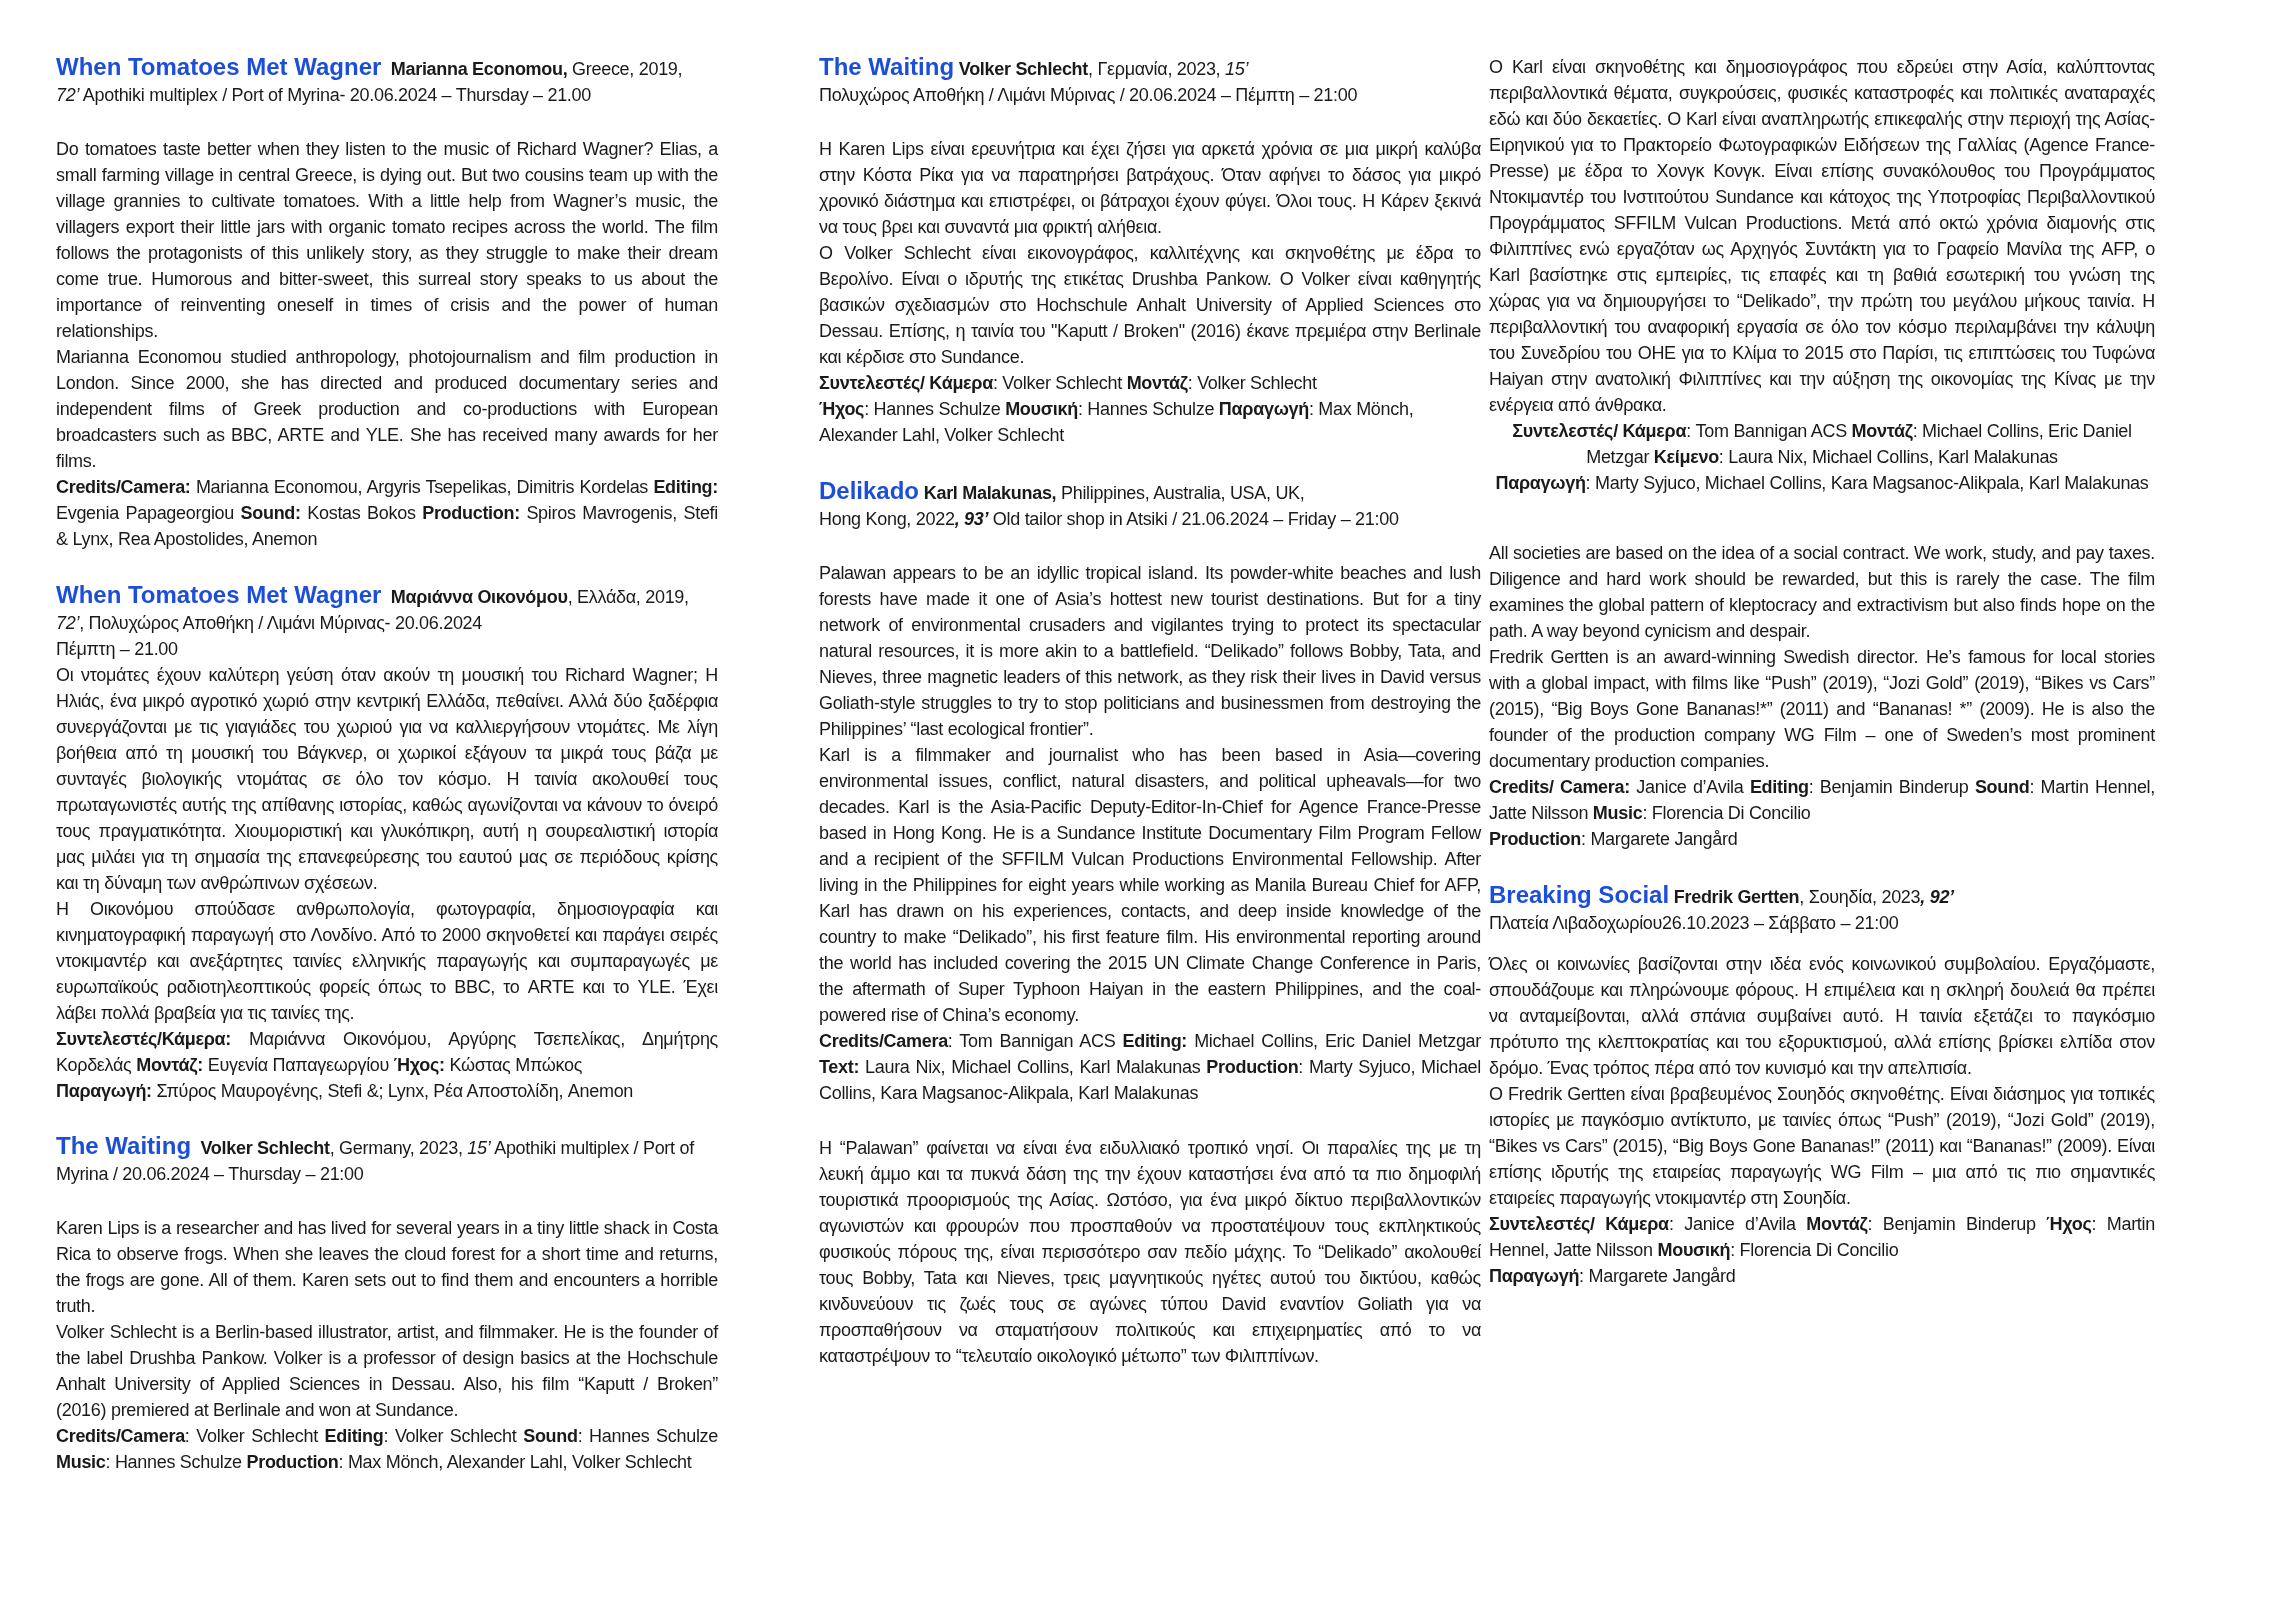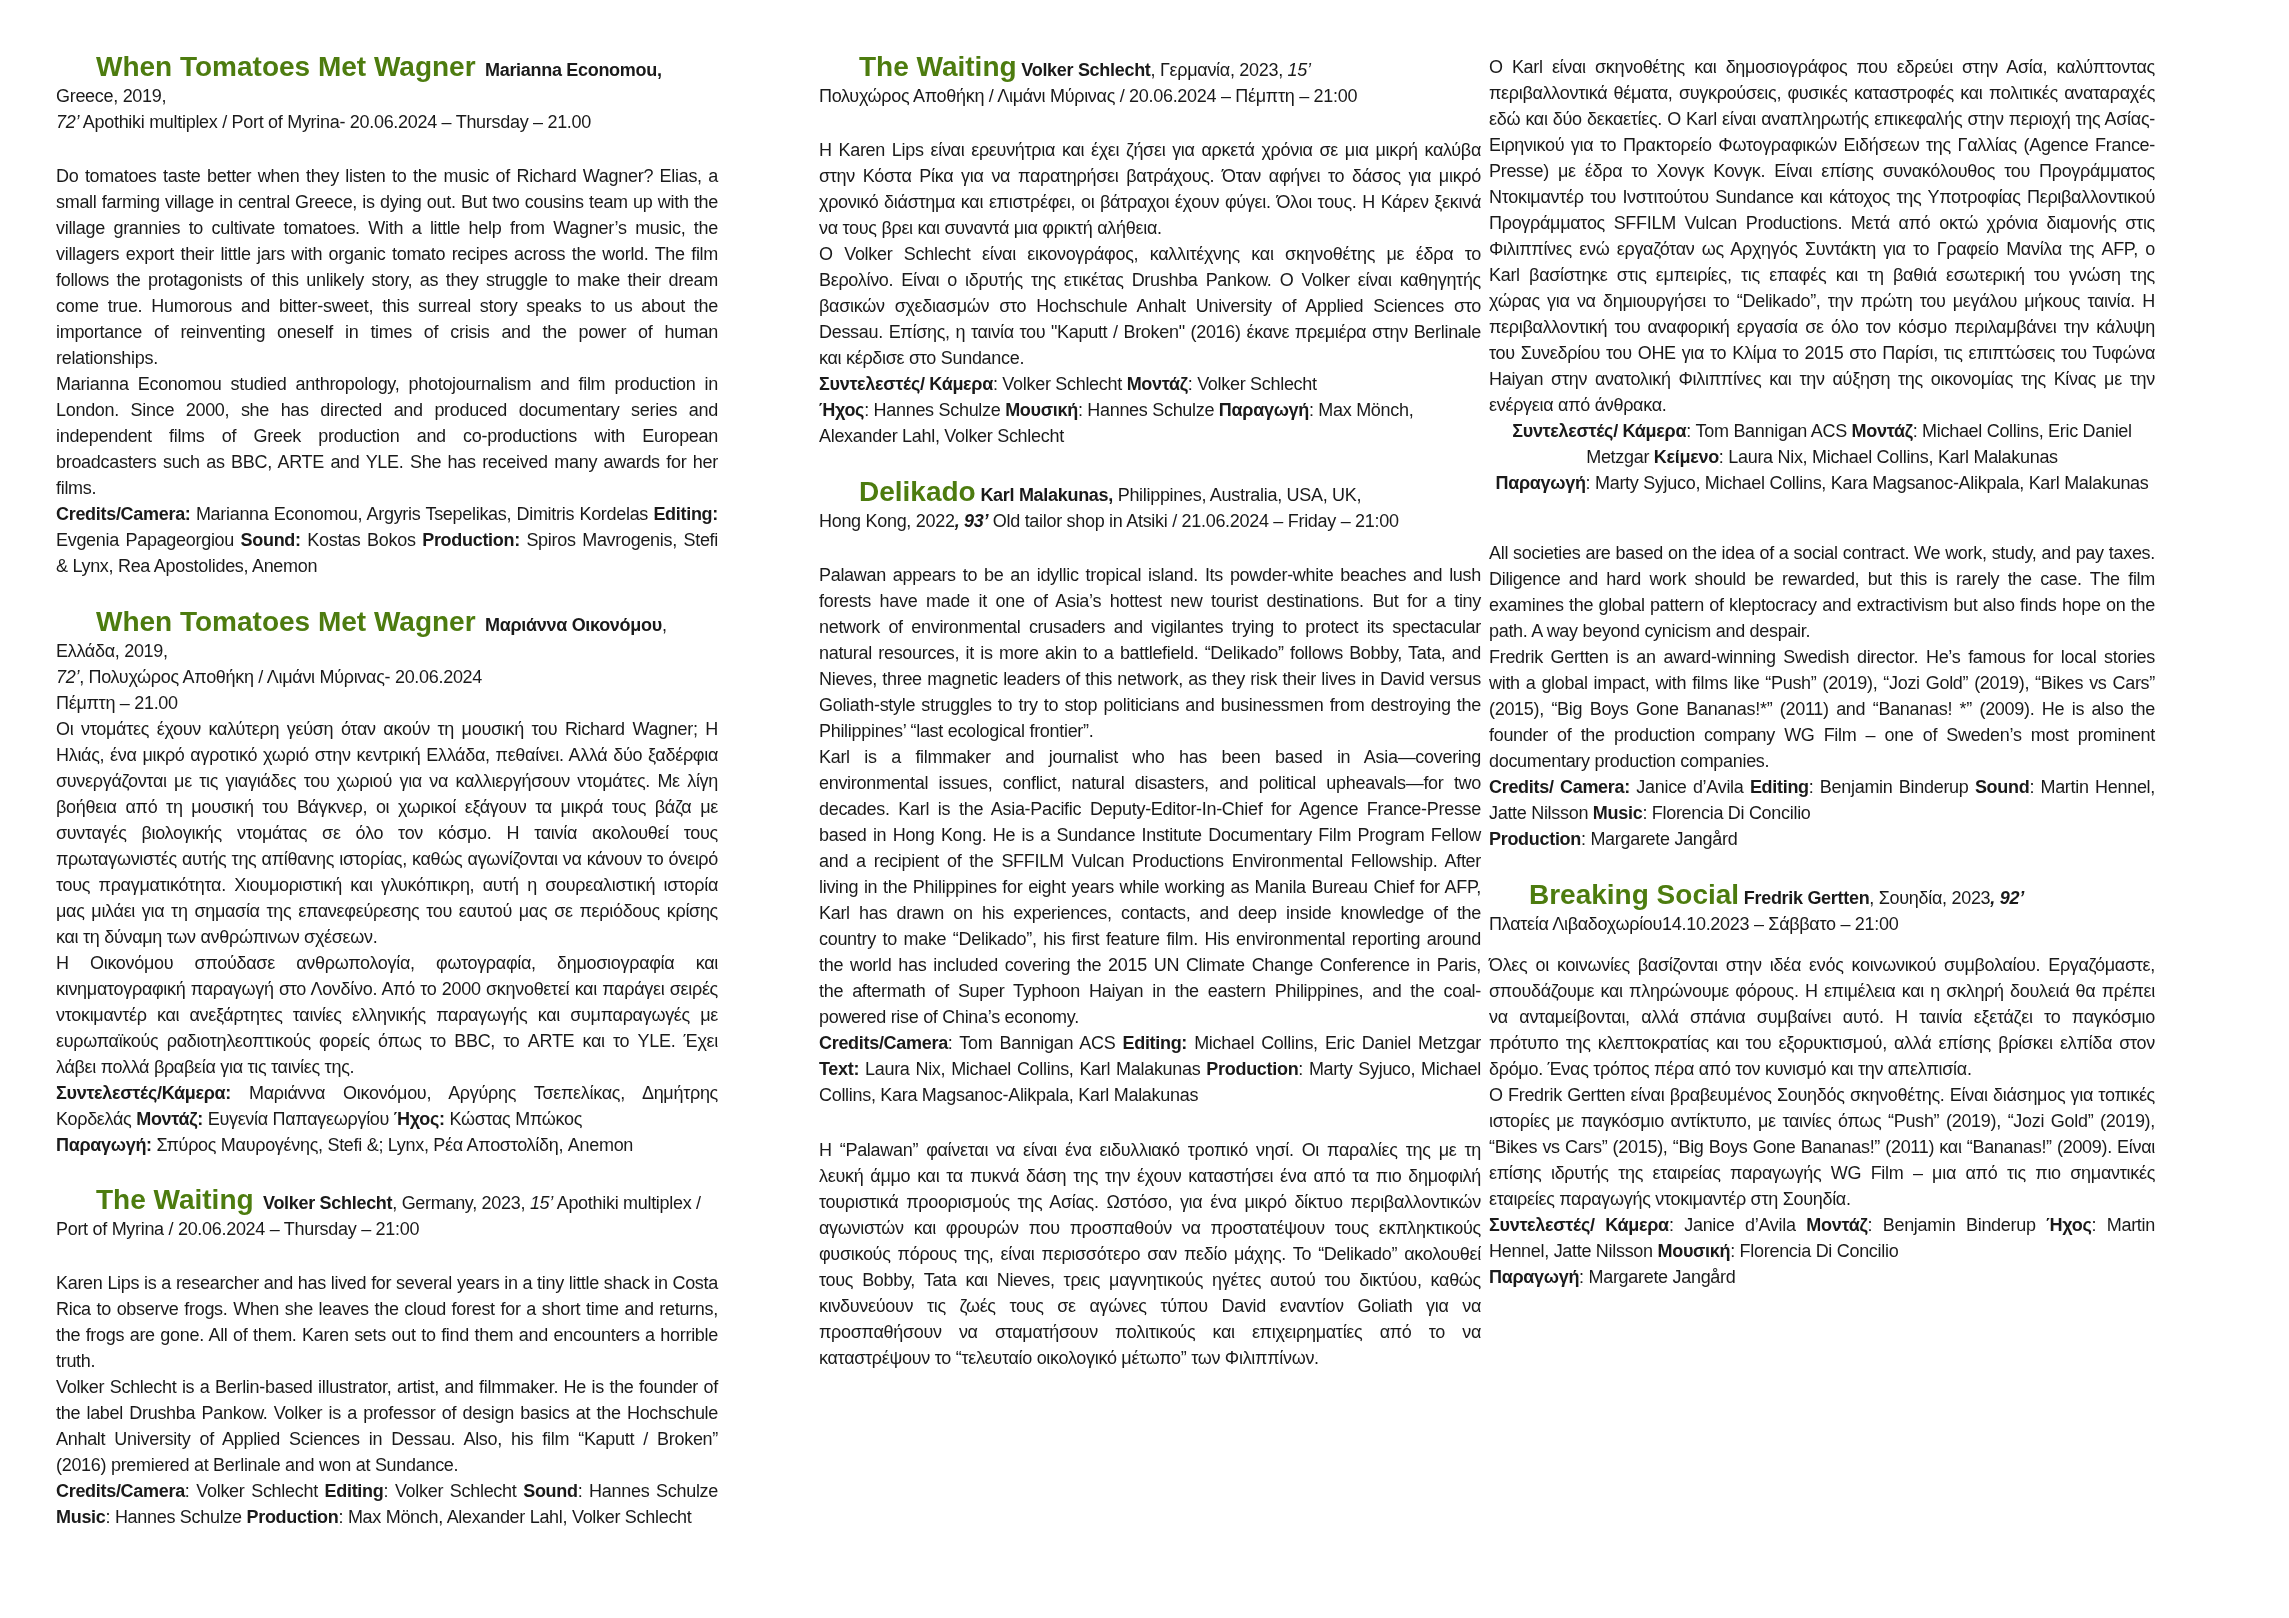--- a/index.html
+++ b/index.html
@@ -7,21 +7,21 @@
     width: 2290px; height: 1619px; position: relative; overflow: hidden;
     font-family: "Liberation Sans Narrow", "Liberation Sans", sans-serif;
     color: #1a1a1a;
   }
   .col { position: absolute; top: 54px; font-size: 18px; line-height: 26px; letter-spacing: -0.3px; }
   .col1 { left: 56px; width: 662px; }
   .col2 { left: 819px; width: 662px; }
   .col3 { left: 1489px; width: 666px; }
   .entry { margin: 0; }
   .head { text-align: left; }
-  .title { color: #4d7c0f; font-weight: bold; font-size: 28px; letter-spacing: 0; margin-left: 40px; }
+  .title { color: #1d4ed8; font-weight: bold; font-size: 24px; letter-spacing: 0; }
   .dir { font-weight: bold; }
   .dur { font-style: italic; }
   .durb { font-style: italic; font-weight: bold; }
   p { margin: 0; text-align: justify; }
   .gap1 { height: 28px; }
   .gap2 { height: 29.5px; }
   .credits b { font-weight: bold; }
 </style>
 </head>
 <body>
@@ -132,21 +132,21 @@
       <b>Credits/  Camera:</b><span> Janice d’Avila </span><b>Editing</b><span>: Benjamin Binderup </span><b>Sound</b><span>: Martin Hennel,  Jatte Nilsson </span><b>Music</b><span>: Florencia Di Concilio </span><br><b>Production</b><span>: Margarete Jangård</span>
     </p>
   </section>
 
   <div class="gap2"></div>
 
   <section class="entry">
     <div class="head">
       <span class="title">Breaking Social</span>
       <span class="dir">Fredrik Gertten</span><span>, Σουηδία,  2023</span><span class="durb">, 92’</span><br>
-      <span>Πλατεία Λιβαδοχωρίου14.10.2023 – Σάββατο – 21:00</span>
+      <span>Πλατεία Λιβαδοχωρίου26.10.2023 – Σάββατο – 21:00</span>
     </div>
     <div class="gap1" style="height:14.8px"></div>
     <p>Όλες οι κοινωνίες βασίζονται στην ιδέα ενός κοινωνικού συμβολαίου. Εργαζόμαστε, σπουδάζουμε και πληρώνουμε φόρους. Η επιμέλεια και η σκληρή δουλειά θα πρέπει να ανταμείβονται, αλλά σπάνια συμβαίνει αυτό. Η ταινία εξετάζει το παγκόσμιο πρότυπο της κλεπτοκρατίας και του εξορυκτισμού, αλλά επίσης βρίσκει ελπίδα στον δρόμο. Ένας τρόπος πέρα από τον κυνισμό και την απελπισία.</p>
     <p>Ο Fredrik Gertten είναι βραβευμένος Σουηδός σκηνοθέτης. Είναι διάσημος για τοπικές ιστορίες με παγκόσμιο αντίκτυπο, με ταινίες όπως “Push” (2019), “Jozi Gold” (2019), “Bikes vs Cars” (2015), “Big Boys Gone Bananas!” (2011) και “Bananas!” (2009). Είναι επίσης ιδρυτής της εταιρείας παραγωγής WG Film – μια από τις πιο σημαντικές εταιρείες παραγωγής ντοκιμαντέρ στη Σουηδία.</p>
     <p class="credits">
       <b>Συντελεστές/ Κάμερα</b><span>: Janice d’Avila </span><b>Μοντάζ</b><span>: Benjamin Binderup </span><b>Ήχος</b><span>: Martin Hennel,  Jatte Nilsson </span><b>Μουσική</b><span>: Florencia Di Concilio </span><br><b>Παραγωγή</b><span>: Margarete Jangård</span>
     </p>
   </section>
 </div>
 

